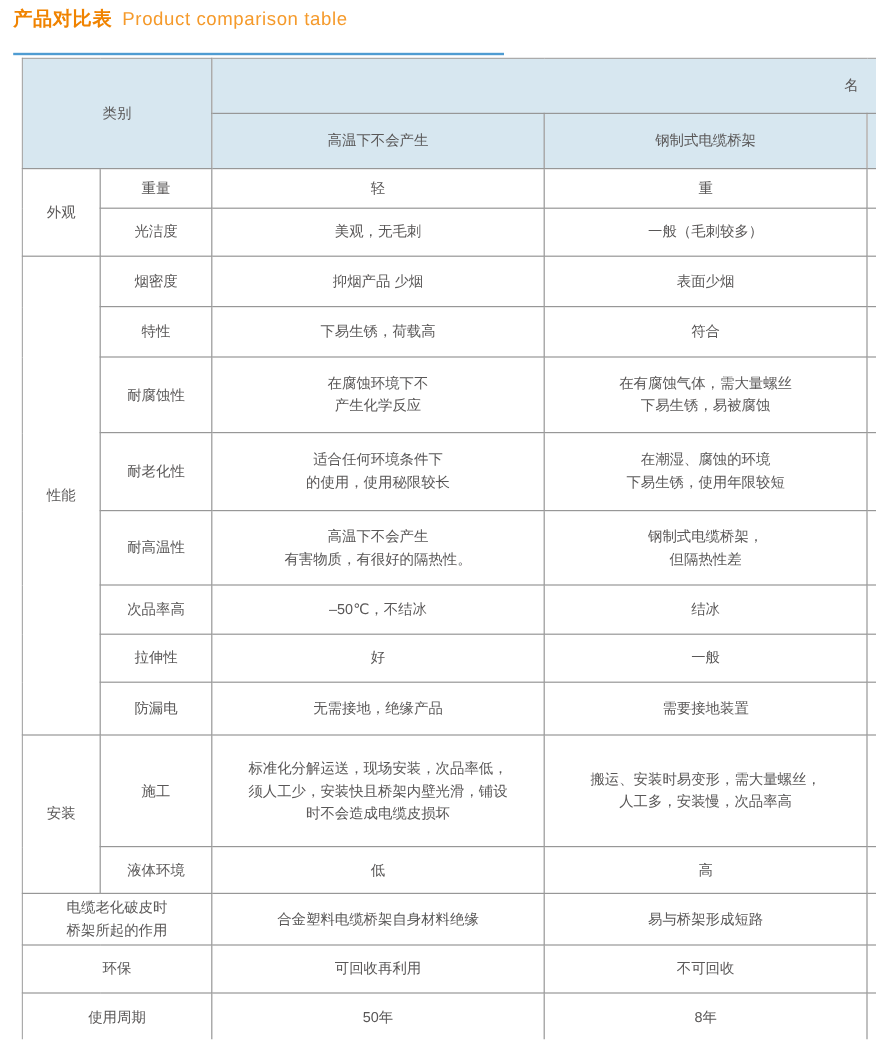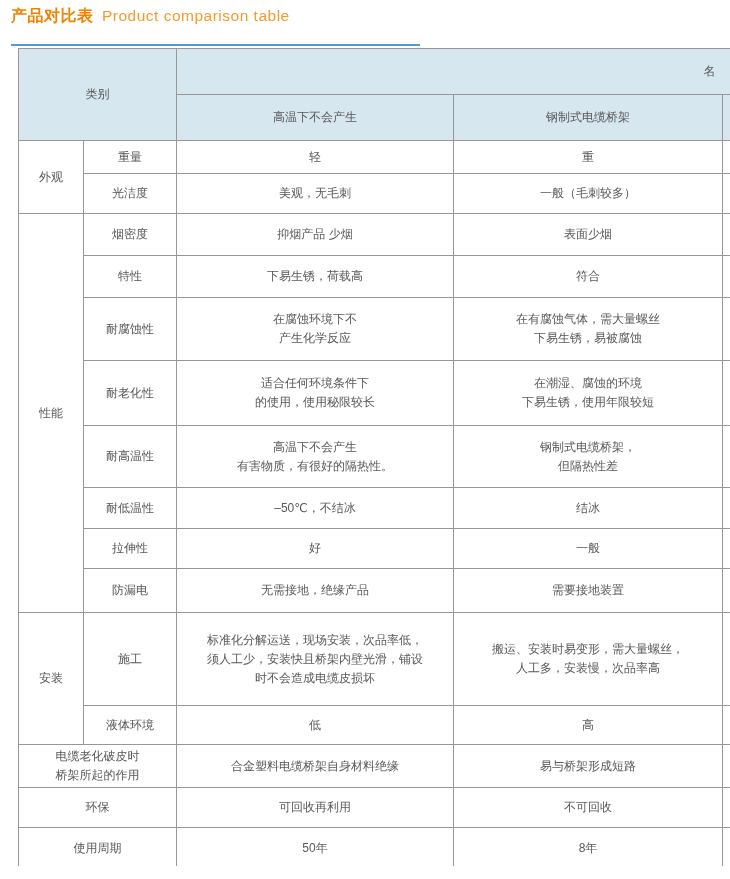--- a/index.html
+++ b/index.html
@@ -163,21 +163,21 @@
       </tr>
       <tr class="r62">
         <td class="label-cell">耐高温性</td>
         <td>高温下不会产生
 有害物质，有很好的隔热性。</td>
         <td>钢制式电缆桥架，
 但隔热性差</td>
         <td></td>
       </tr>
       <tr class="r41">
-        <td class="label-cell">耐低温性</td>
+        <td class="label-cell">次品率高</td>
         <td>–50℃，不结冰</td>
         <td>结冰</td>
         <td></td>
       </tr>
       <tr class="r40">
         <td class="label-cell">拉伸性</td>
         <td>好</td>
         <td>一般</td>
         <td></td>
       </tr>

